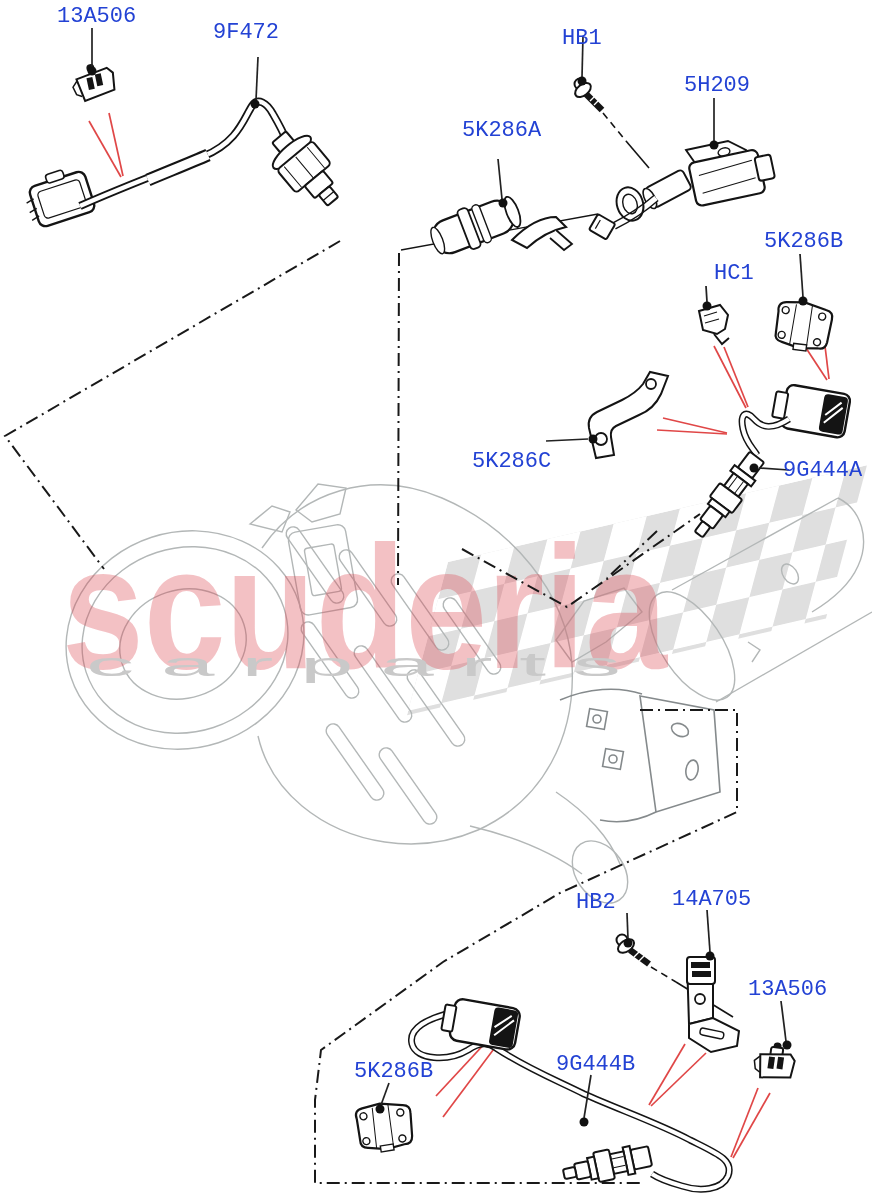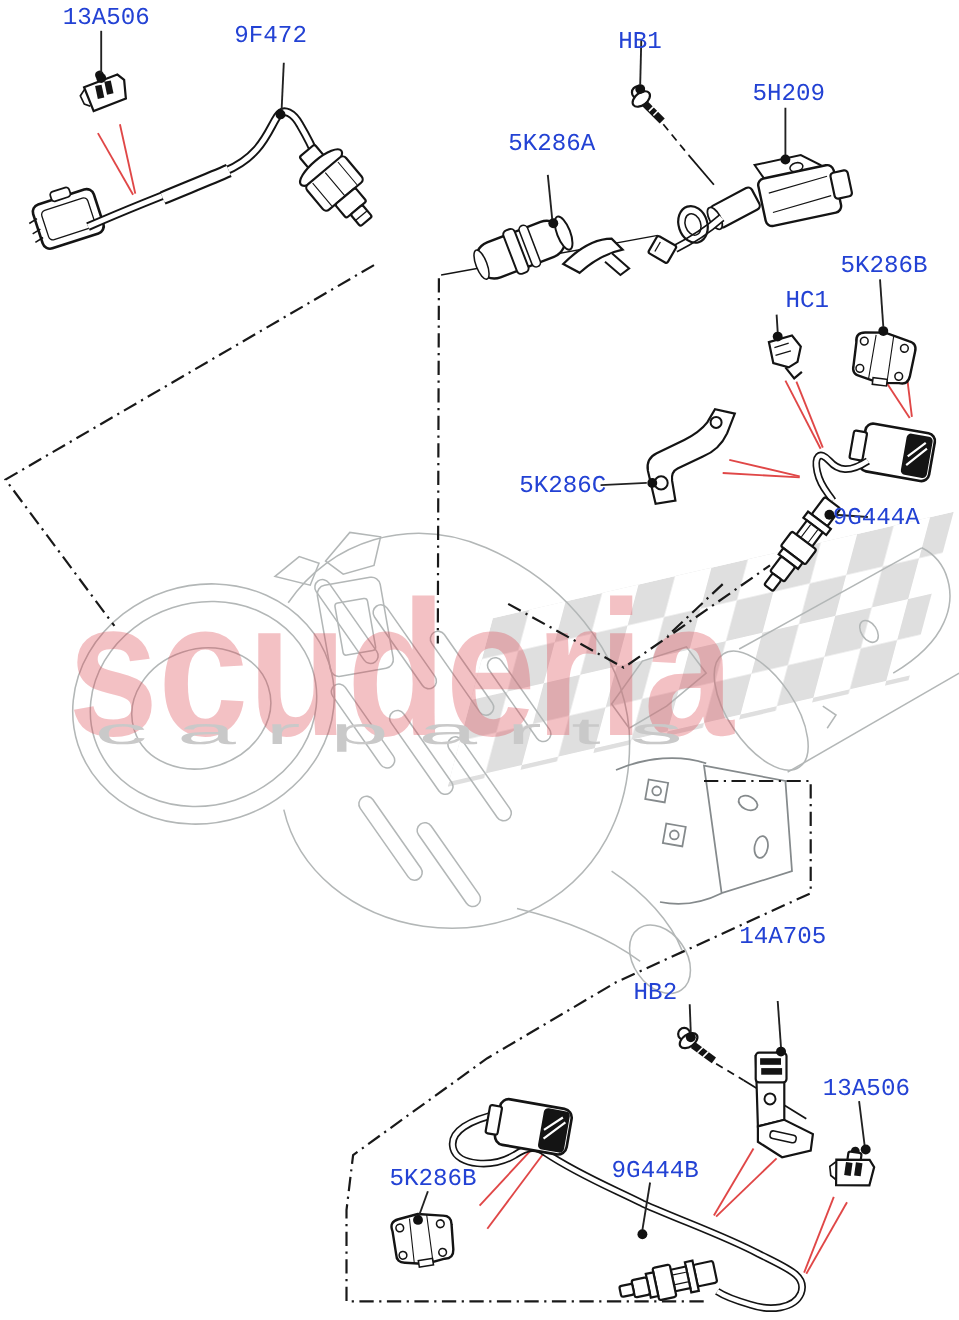--- a/index.html
+++ b/index.html
@@ -314,21 +314,21 @@
   </g>
 </svg>
 
 <div class="lbl" style="left:57px;top:5px">13A506</div>
 <div class="lbl" style="left:213px;top:21px">9F472</div>
 <div class="lbl" style="left:562px;top:27px">HB1</div>
 <div class="lbl" style="left:684px;top:74px">5H209</div>
 <div class="lbl" style="left:462px;top:119px">5K286A</div>
 <div class="lbl" style="left:764px;top:230px">5K286B</div>
 <div class="lbl" style="left:714px;top:262px">HC1</div>
-<div class="lbl" style="left:472px;top:430px">5K286C</div>
-<div class="lbl" style="left:757px;top:459px">9G444A</div>
+<div class="lbl" style="left:472px;top:450px">5K286C</div>
+<div class="lbl" style="left:783px;top:459px">9G444A</div>
 <div class="lbl" style="left:576px;top:891px">HB2</div>
-<div class="lbl" style="left:672px;top:840px">14A705</div>
+<div class="lbl" style="left:672px;top:888px">14A705</div>
 <div class="lbl" style="left:748px;top:978px">13A506</div>
 <div class="lbl" style="left:556px;top:1053px">9G444B</div>
 <div class="lbl" style="left:354px;top:1060px">5K286B</div>
 
 </div>
 
 </body></html>

